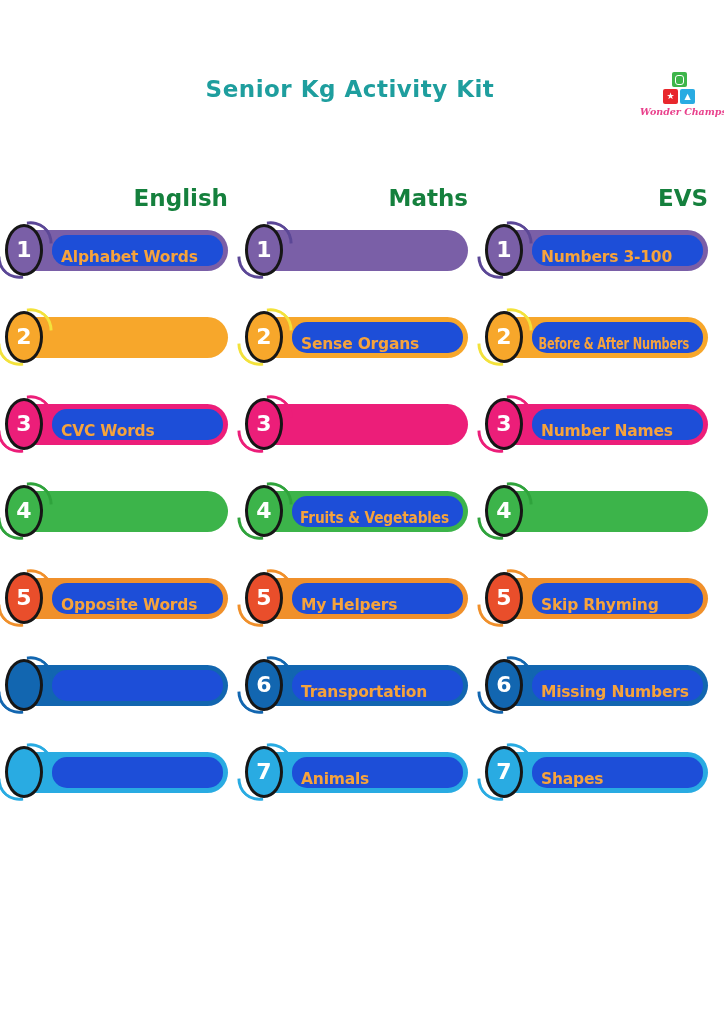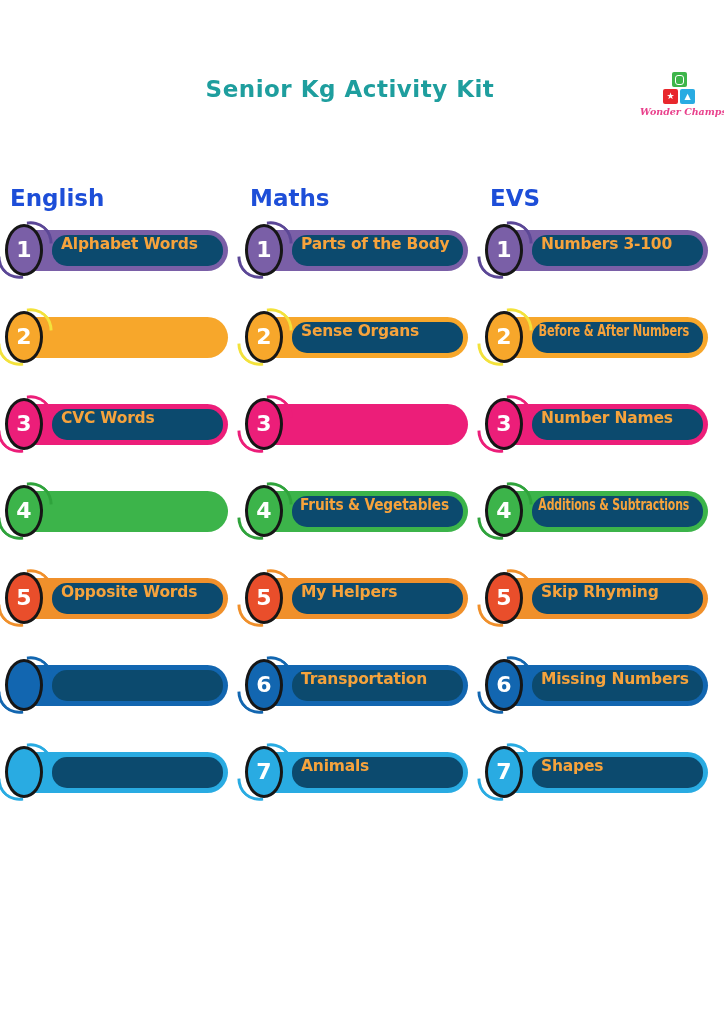--- a/index.html
+++ b/index.html
@@ -21,28 +21,28 @@
   .block-blue{background:#29ABE2;font-size:8px;}
   .block-oval{width:7px;height:8px;border:1.5px solid #fff;border-radius:3px;display:block;}
   .logo-text{
     margin-top:2px;color:#E9418C;font-size:9.5px;font-weight:bold;font-style:italic;
     font-family:"DejaVu Serif","Liberation Serif",serif;white-space:nowrap;
   }
   
   .board{position:absolute;top:183px;left:10px;display:flex;column-gap:22px;}
   .column{width:218px;display:flex;flex-direction:column;}
   .col-header{
-    text-align:left;font-size:23px;font-weight:bold;color:#1d4ed8;
+    text-align:right;font-size:23px;font-weight:bold;color:#15803d;
     height:30px;line-height:30px;margin-bottom:17px;
   }
   .items{display:flex;flex-direction:column;row-gap:46px;}
   .pill{position:relative;height:41px;border-radius:21px;background:var(--pill,#ccc);}
   .pill-inner{
-    position:absolute;left:42px;right:5px;top:5px;bottom:5px;background:#0c4a6e;
-    border-radius:15px;display:flex;align-items:flex-start;overflow:hidden;
+    position:absolute;left:42px;right:5px;top:5px;bottom:5px;background:#1d4ed8;
+    border-radius:15px;display:flex;align-items:flex-end;overflow:hidden;
   }
   .pill-label{
     display:inline-block;padding-left:9px;color:#F6A33C;font-weight:bold;
     font-size:15.5px;letter-spacing:-0.2px;white-space:nowrap;
   }
   .num-circle{
     position:absolute;left:-5px;top:-6px;width:32px;height:46px;background:var(--circle,#ccc);
     border:3px solid #161616;border-radius:50%;display:flex;align-items:center;justify-content:center;z-index:2;
   }
   .num{color:#ffffff;font-size:22px;font-weight:bold;line-height:1;}
@@ -138,23 +138,20 @@
   </div>
 
   <div class="column">
     <div class="col-header">Maths</div>
     <div class="items">
       <div class="pill" style="--pill: #7A5FA7; --circle: #7A5FA7; --arc: #5B4796;">
         <span class="arc"></span>
         <span class="num-circle">
             <span class="num">1</span>
           </span>
-        <span class="pill-inner">
-            <span class="pill-label">Parts of the Body</span>
-          </span>
       </div>
       <div class="pill" style="--pill: #F7A72B; --circle: #F7A72B; --arc: #F3E23B;">
         <span class="arc"></span>
         <span class="num-circle">
             <span class="num">2</span>
           </span>
         <span class="pill-inner">
             <span class="pill-label">Sense Organs</span>
           </span>
       </div>
@@ -231,23 +228,20 @@
           </span>
         <span class="pill-inner">
             <span class="pill-label">Number Names</span>
           </span>
       </div>
       <div class="pill" style="--pill: #3CB44A; --circle: #3CB44A; --arc: #2FA33C;">
         <span class="arc"></span>
         <span class="num-circle">
             <span class="num">4</span>
           </span>
-        <span class="pill-inner">
-            <span class="pill-label" style="transform-origin: left center; transform: scaleX(0.704);">Additions &amp; Subtractions</span>
-          </span>
       </div>
       <div class="pill" style="--pill: #F0902B; --circle: #E94E2B; --arc: #F0902B;">
         <span class="arc"></span>
         <span class="num-circle">
             <span class="num">5</span>
           </span>
         <span class="pill-inner">
             <span class="pill-label">Skip Rhyming</span>
           </span>
       </div>

